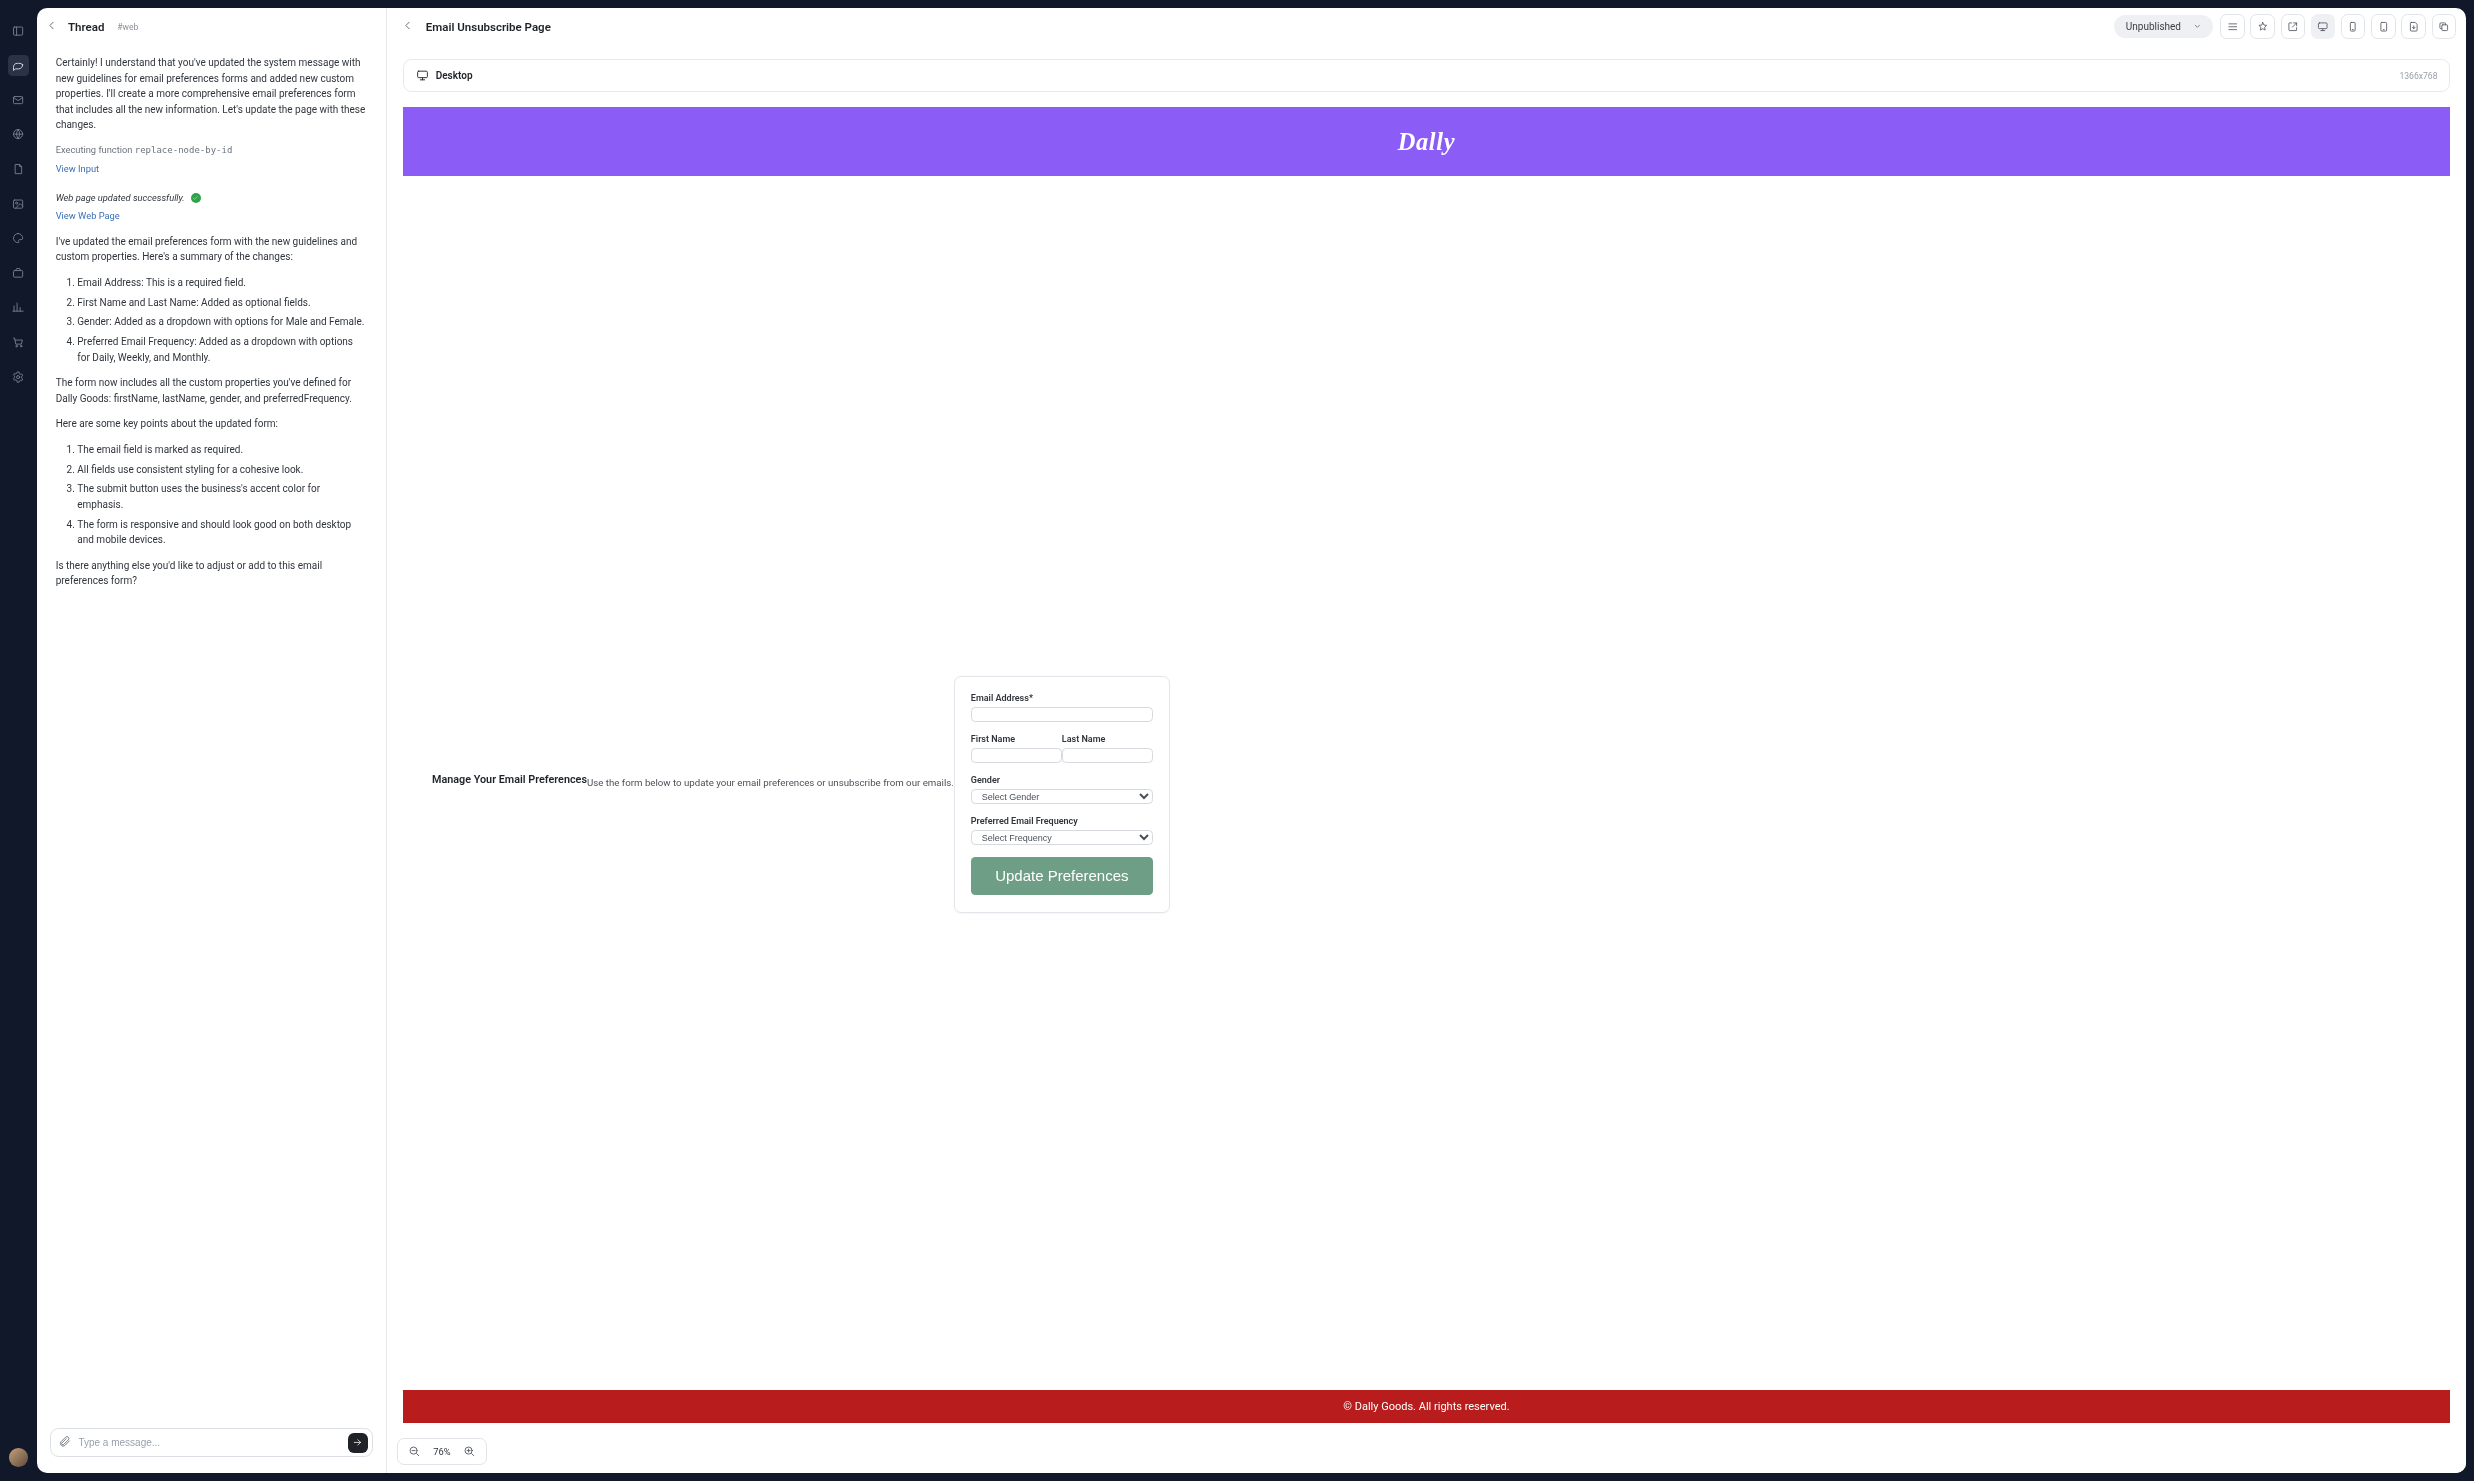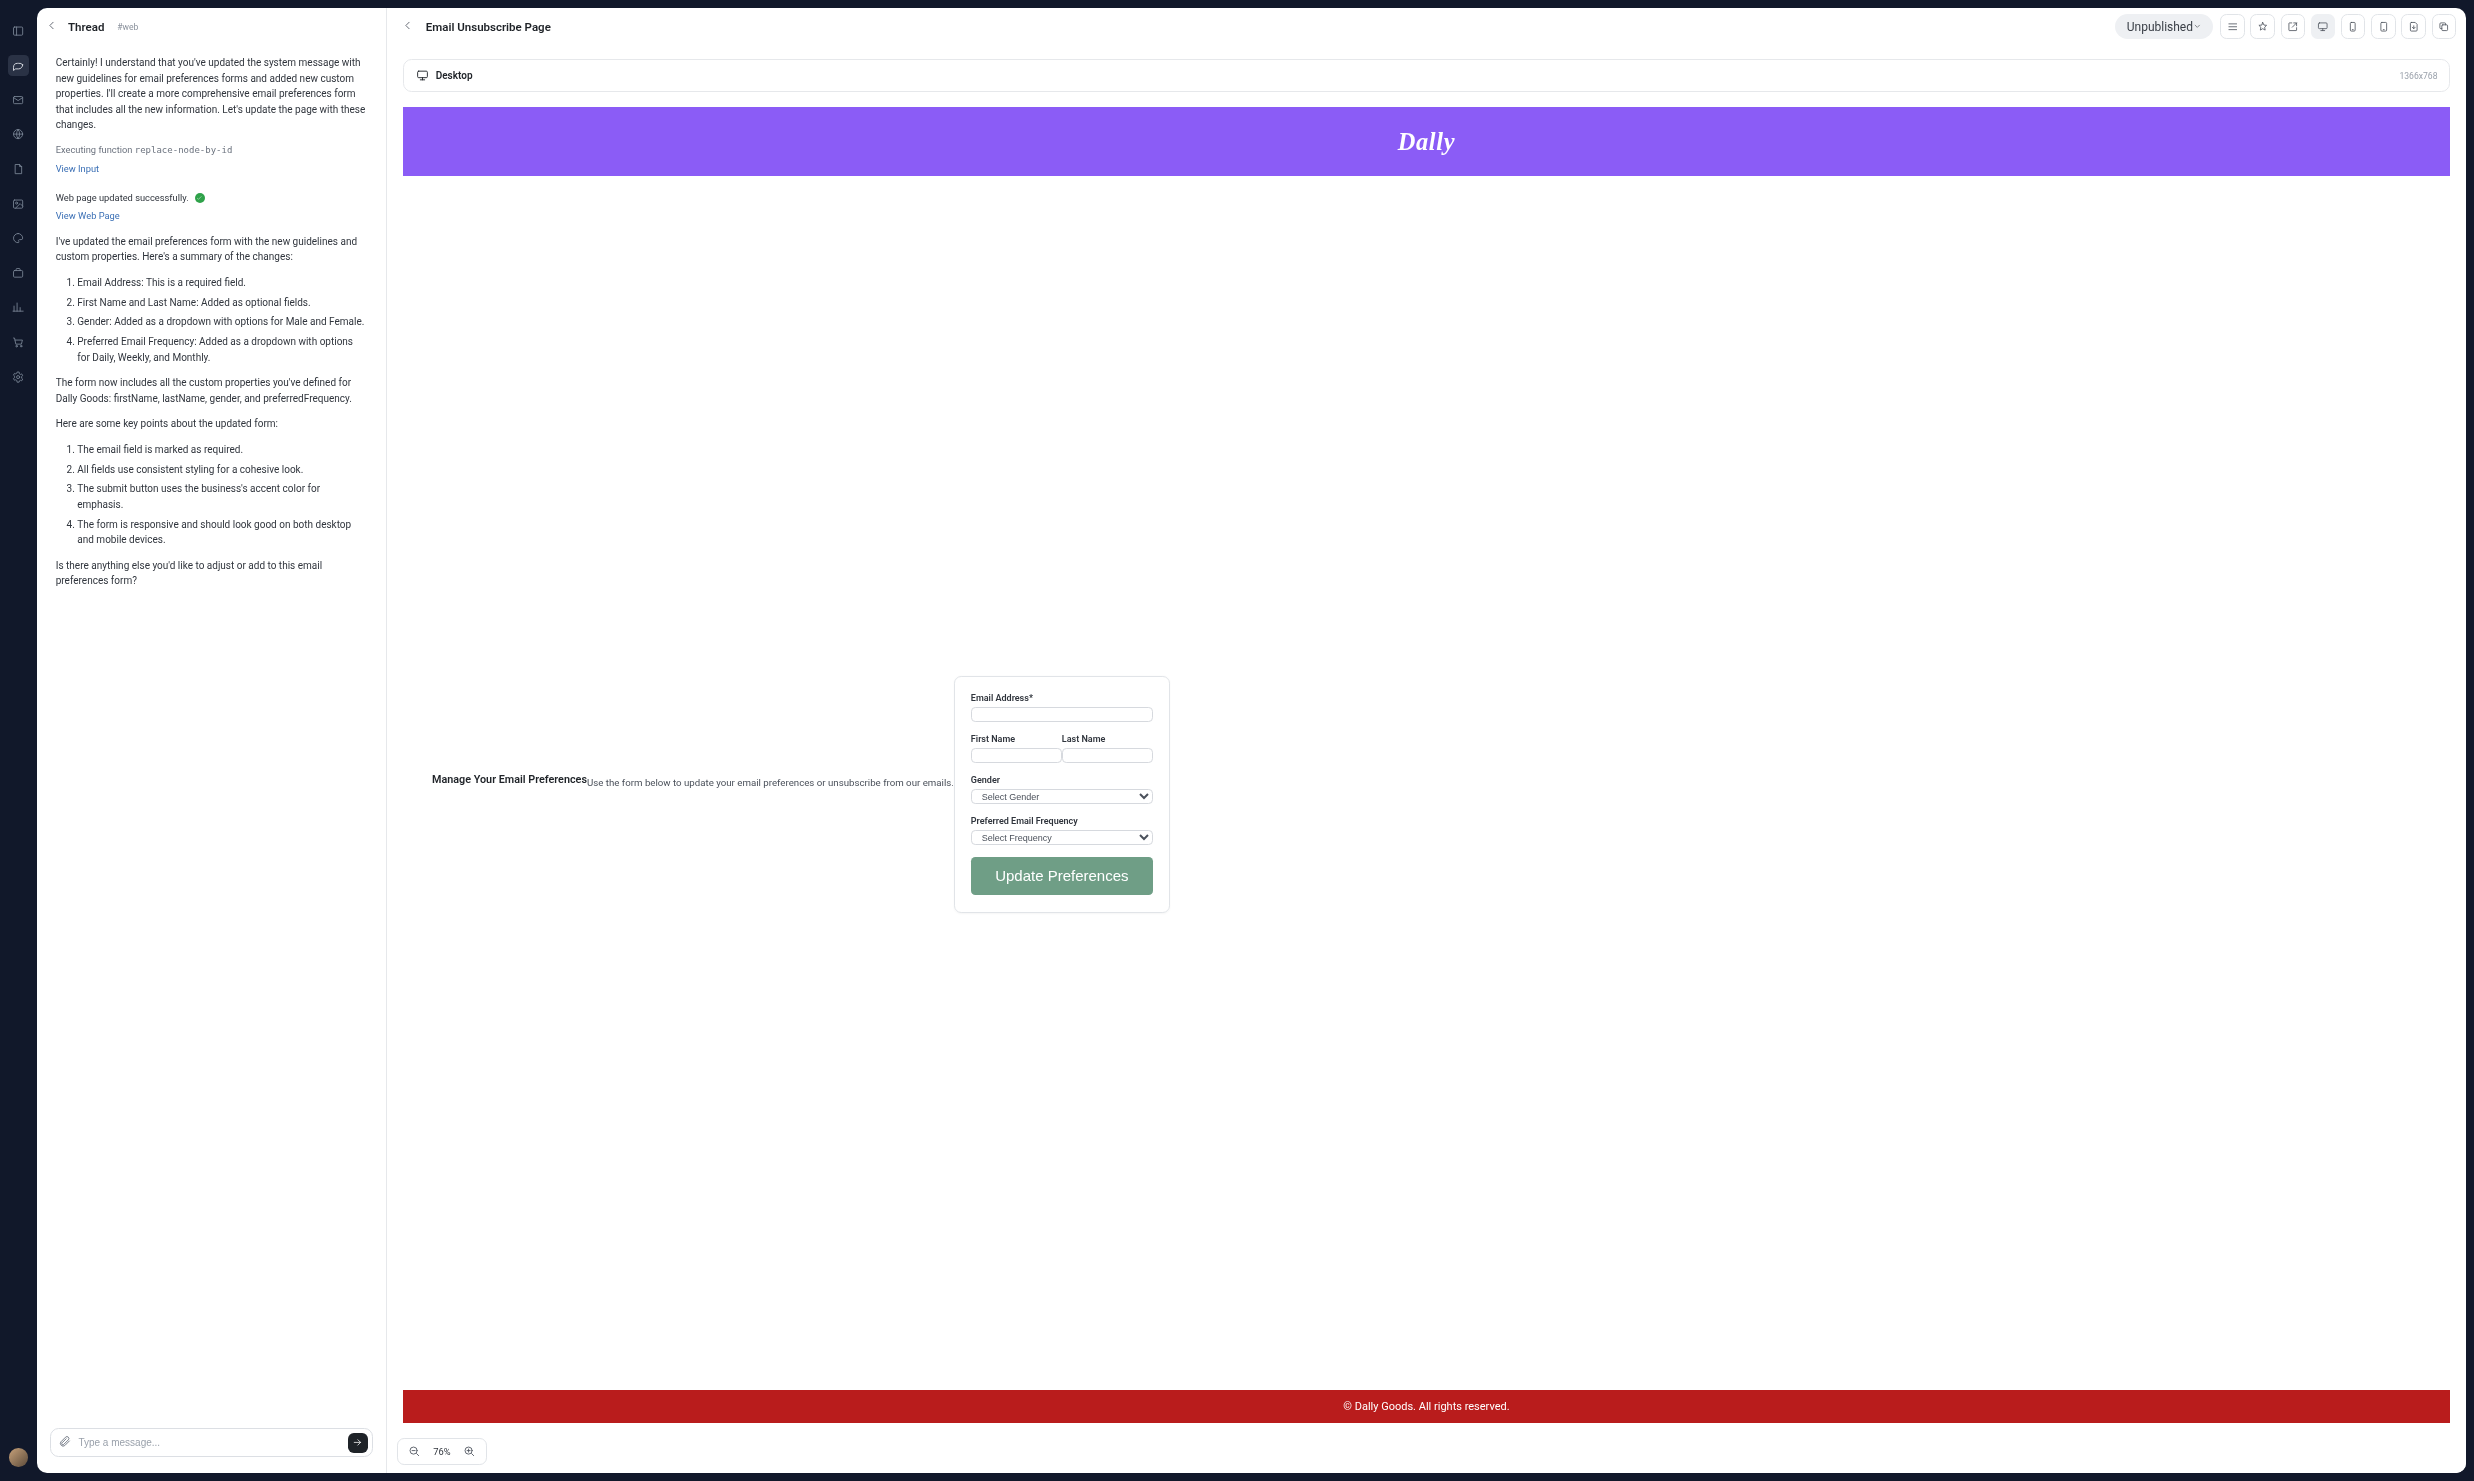--- a/index.html
+++ b/index.html
@@ -67,21 +67,21 @@
   flex: 1;
   overflow: auto;
   padding: 0 18.7px 8.6px 18.7px;
   line-height: 1.55;
   color: #30353d;
 }
 .thread-body p { margin: 10px 0; }
 .exec-line { color: #6c737f; font-size: 9.3px; }
 .exec-line code { font-family: ui-monospace, Menlo, monospace; font-size: 9px; }
 .view-link { color: #3a6fb5; font-size: 9.3px; cursor: pointer; margin-top: 4.3px; display: inline-block; }
-.success-row { display:flex; align-items:center; gap:6px; font-size:9.3px; color:#30353d; margin-top:14.4px; }
+.success-row { display:flex; align-items:center; gap:6px; font-size:9.3px; color:#30353d; margin-top:14.4px;font-style:italic; }
 .success-dot { width:10px; height:10px; border-radius:50%; background:#2fa24a; display:flex; align-items:center; justify-content:center; }
 .success-dot svg { width:6.5px; height:6.5px; stroke:#fff; }
 .thread-body ol { padding-left: 21.6px; margin: 7.2px 0; }
 .thread-body ol li { margin: 4.3px 0; }
 .composer {
   padding: 10px 13px 16px;
 }
 .composer-box {
   border: 0.7px solid #dcdfe4;
   border-radius: 8.6px;
@@ -117,23 +117,23 @@
   padding: 0 10px;
   gap: 7.2px;
 }
 .preview-header .back { color:#5a606b; cursor:pointer; padding:0 4.3px; }
 .preview-header .title { font-weight:600; font-size:11.5px; }
 .preview-header .spacer { flex:1; }
 .chip {
   background:#eef0f3;
   border-radius: 13px;
   padding: 5.8px 11.5px;
-  font-size:12px;
+  font-size:10px;
   color:#3b4048;
-  display:flex; align-items:center; gap:0;
+  display:flex; align-items:center; gap:12px;
   cursor:pointer;
 }
 .tool-group { display:flex; gap:5.8px; }
 .tool-btn {
   width:24.4px; height:24.4px;
   border:0.7px solid #e1e4e8;
   border-radius:6.5px;
   display:flex; align-items:center; justify-content:center;
   color:#4b515b;
   cursor:pointer;

